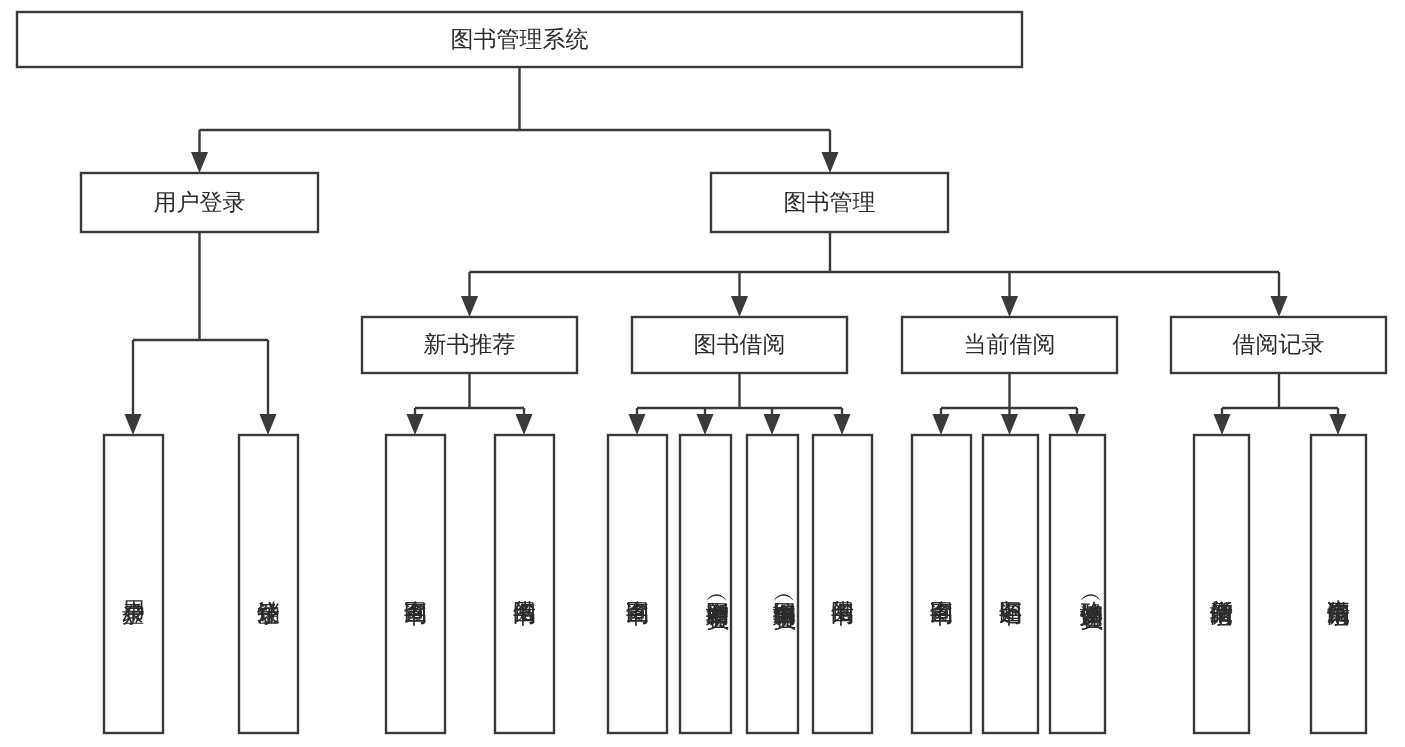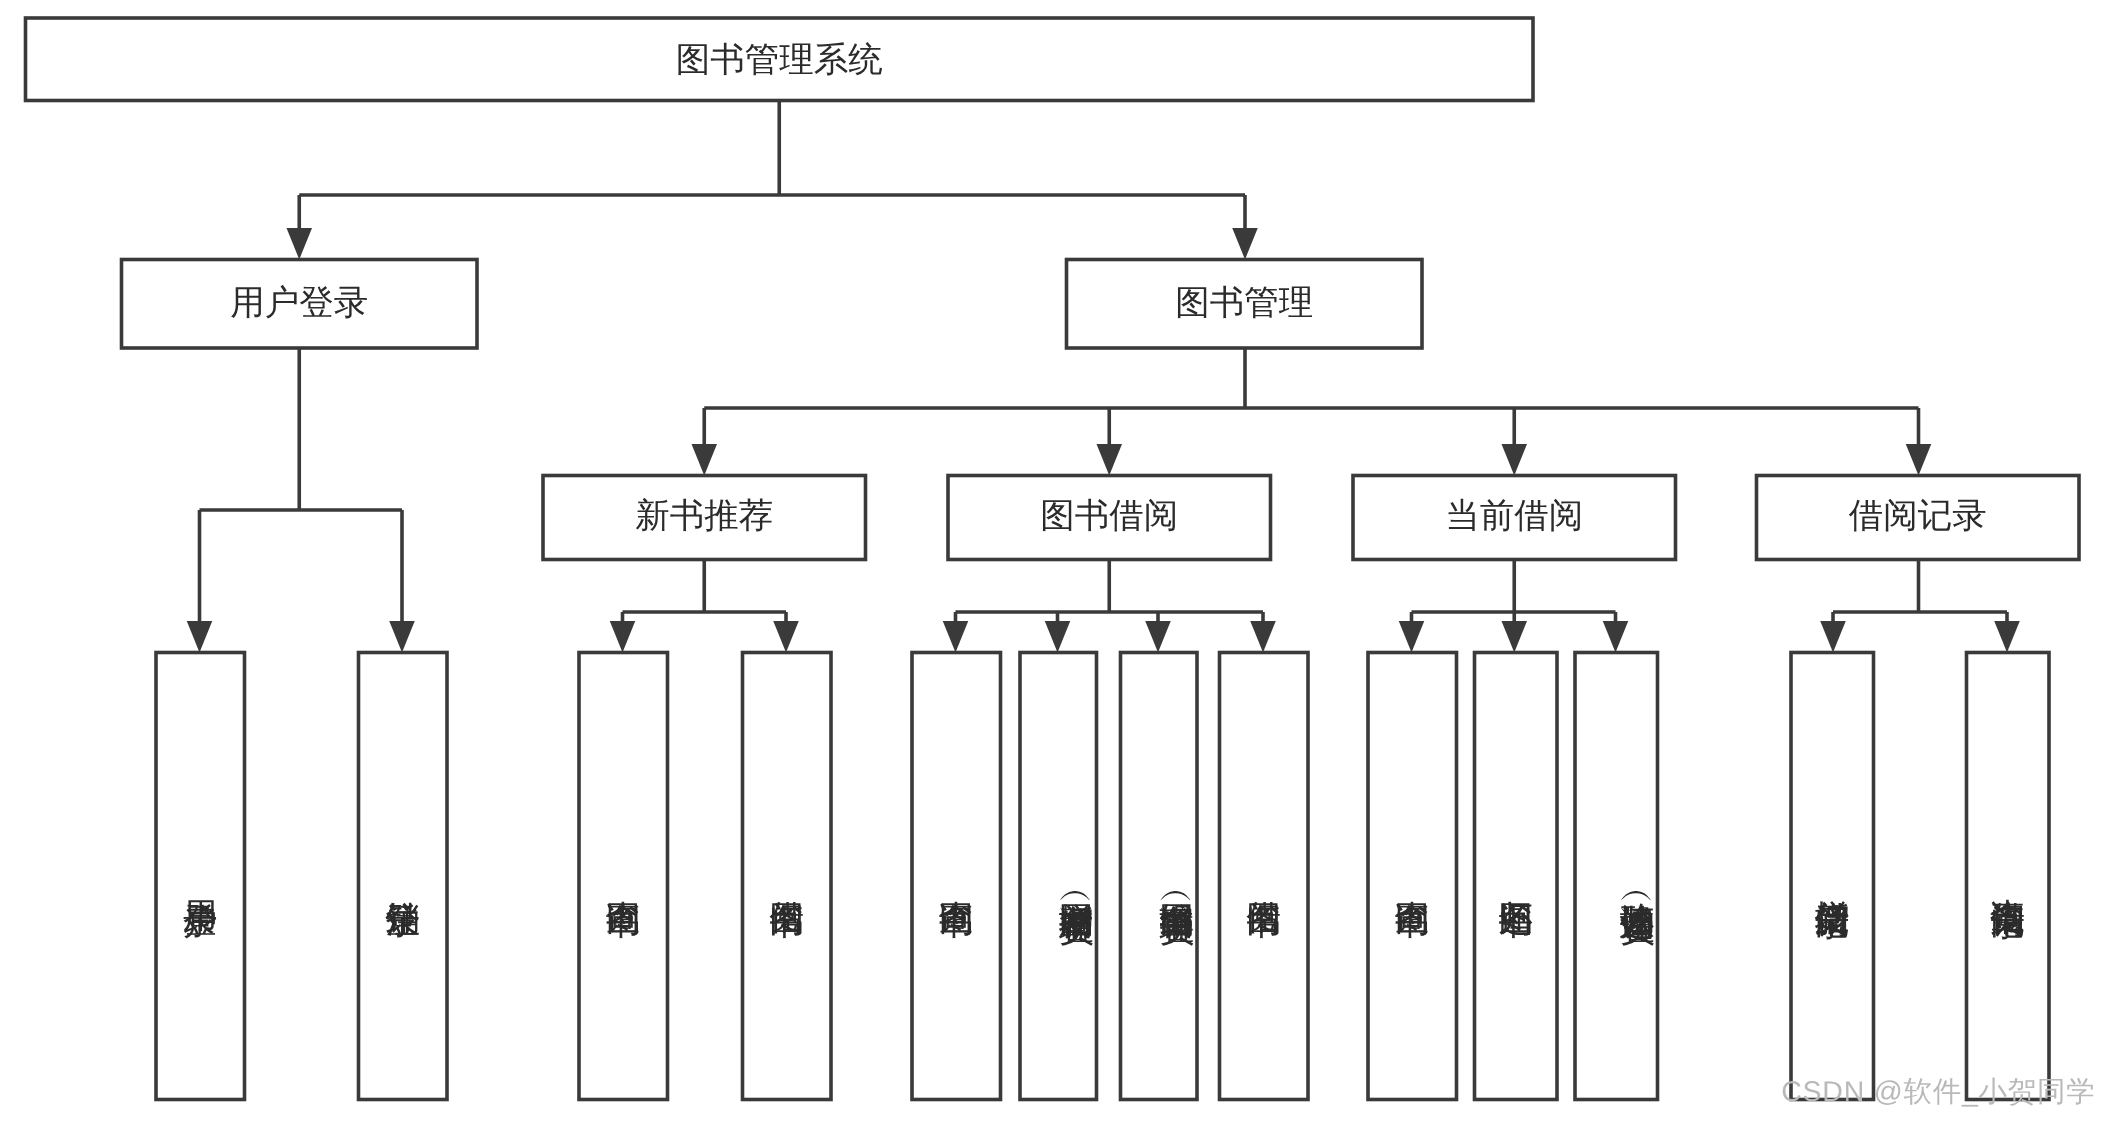--- a/index.html
+++ b/index.html
@@ -232,14 +232,13 @@
   <div class="vlabel" style="left:608px; top:435px; width:59px; height:298px; display:flex; align-items:center; justify-content:center;">查询图书</div>
   <div class="vlabel" style="left:680px; top:441px; width:51px; height:292px; display:flex; align-items:flex-start; justify-content:center;">新增图书（管理员）</div>
   <div class="vlabel" style="left:747px; top:441px; width:51px; height:292px; display:flex; align-items:flex-start; justify-content:center;">编辑图书（管理员）</div>
   <div class="vlabel" style="left:813px; top:435px; width:59px; height:298px; display:flex; align-items:center; justify-content:center;">借阅图书</div>
   <div class="vlabel" style="left:912px; top:435px; width:59px; height:298px; display:flex; align-items:center; justify-content:center;">查询图书</div>
   <div class="vlabel" style="left:983px; top:435px; width:55px; height:298px; display:flex; align-items:center; justify-content:center;">归还图书</div>
   <div class="vlabel" style="left:1050px; top:441px; width:55px; height:292px; display:flex; align-items:flex-start; justify-content:center;">确认归还（管理员）</div>
   <div class="vlabel" style="left:1194px; top:435px; width:55px; height:298px; display:flex; align-items:center; justify-content:center;">新增借阅记录</div>
   <div class="vlabel" style="left:1311px; top:435px; width:55px; height:298px; display:flex; align-items:center; justify-content:center;">查询借阅记录</div>
 
-  <div class="watermark">CSDN @软件_小贺同学</div>
 </div>
 
 </body></html>

